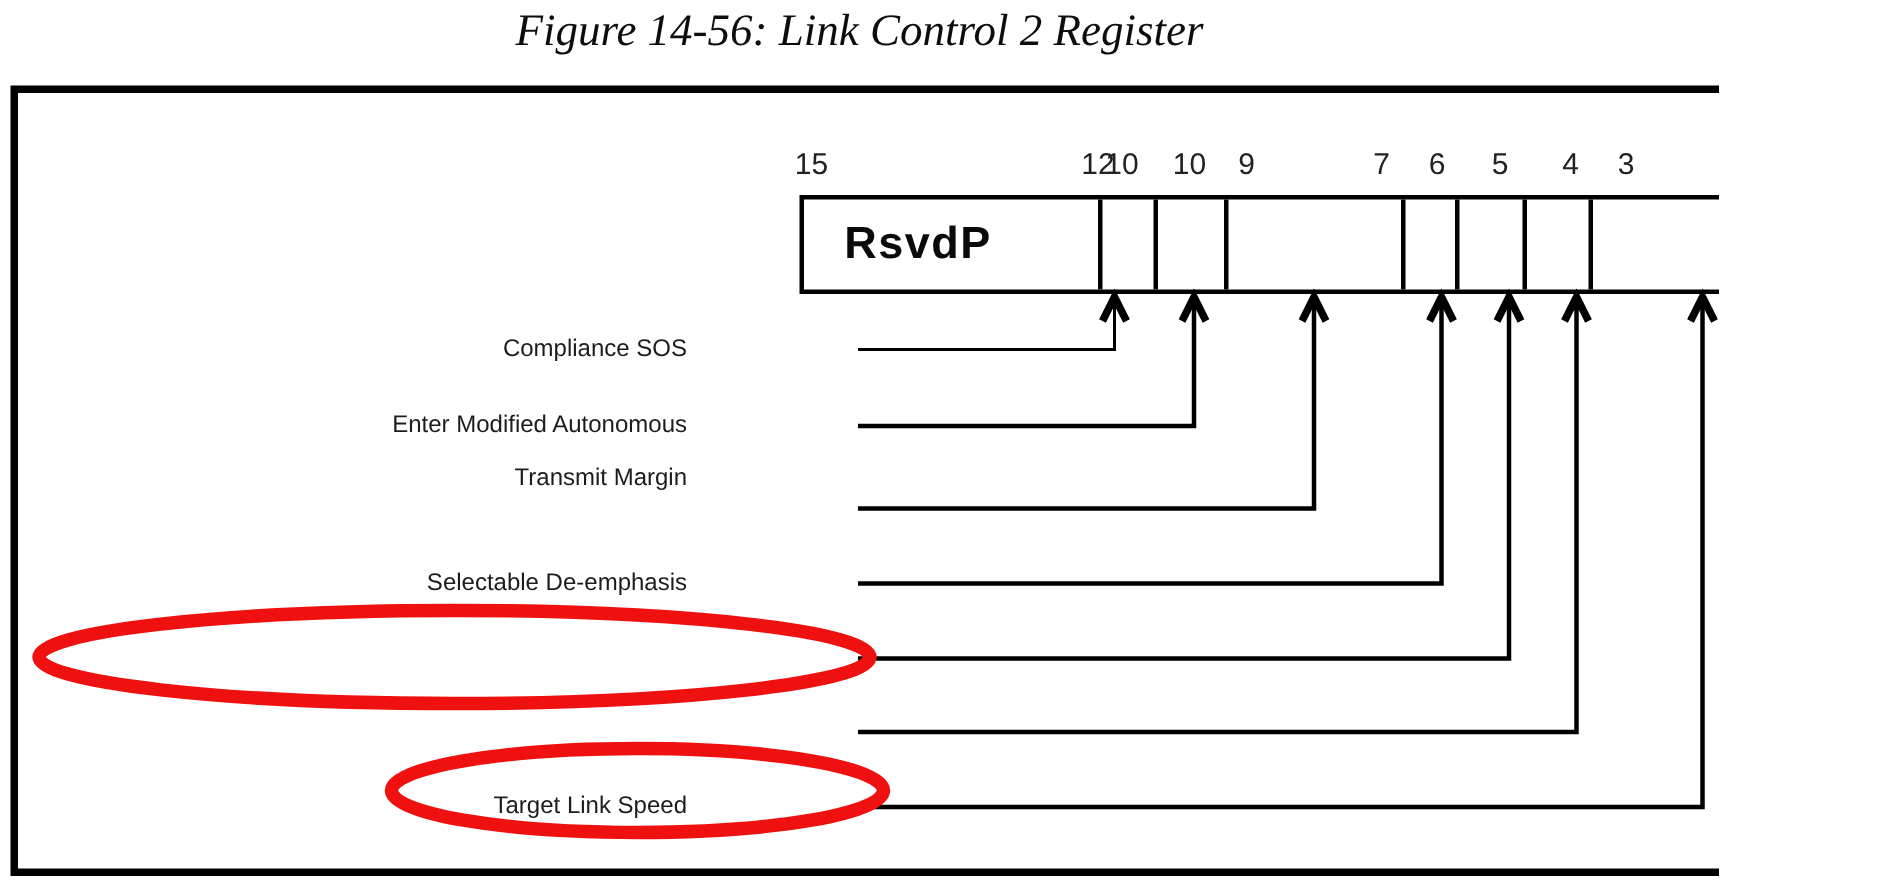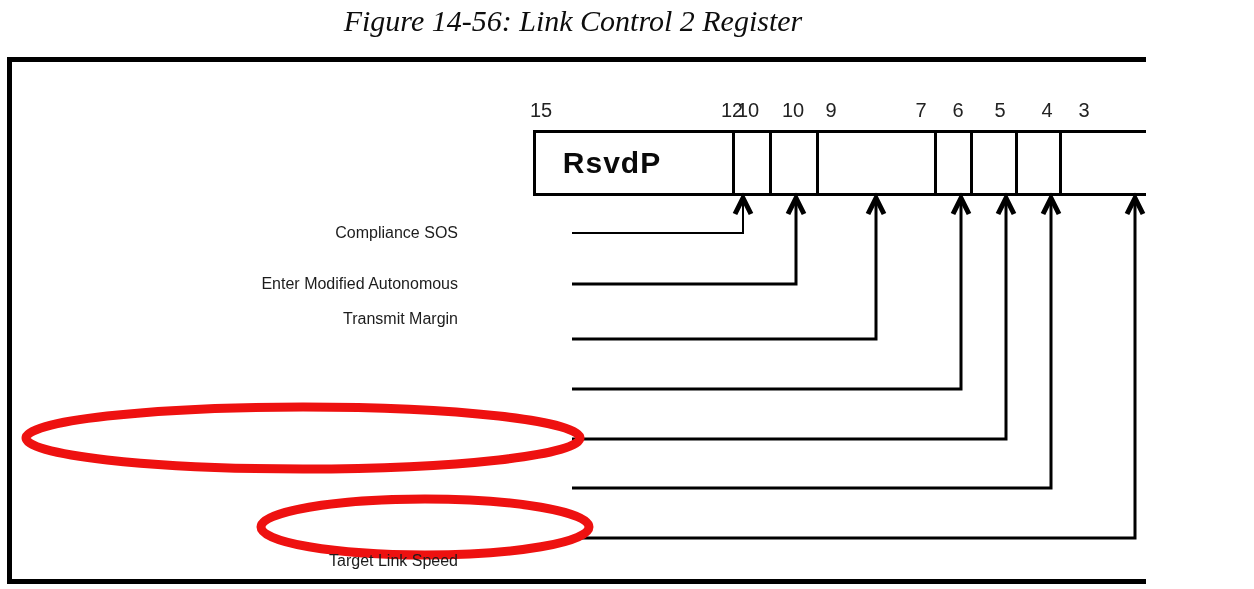--- a/index.html
+++ b/index.html
@@ -79,21 +79,21 @@
     font-size: 16px;
     color: #1c1c1c;
     white-space: nowrap;
   }
   .lbl-1 { top: 220px; }
   .lbl-2 { top: 271px; }
   .lbl-3 { top: 306px; }
   .lbl-4 { top: 376px; }
   .lbl-5 { top: 426px; }
   .lbl-6 { top: 475px; }
-  .lbl-7 { top: 548px; }
+  .lbl-7 { top: 525px; }
 </style>
 </head>
 <body>
 
 <div class="canvas">
 
   <div class="fig-title">Figure 14-56: Link Control 2 Register</div>
 
   <div class="frame"></div>
 
@@ -144,15 +144,16 @@
       <path d="M 1127 214 L 1135 198 L 1143 214"></path>
     </g>
 
     <ellipse cx="303" cy="438" rx="277" ry="31" fill="none" stroke="#ee1110" stroke-width="9"></ellipse>
     <ellipse cx="425" cy="527" rx="164" ry="28" fill="none" stroke="#ee1110" stroke-width="9"></ellipse>
   </svg>
 
   <div class="field-label lbl-1">Compliance SOS</div>
   <div class="field-label lbl-2">Enter Modified Autonomous</div>
   <div class="field-label lbl-3">Transmit Margin</div>
+  <div class="field-label lbl-4">Selectable De-emphasis</div>
   <div class="field-label lbl-7">Target Link Speed</div>
 
 </div>
 
 </body></html>

